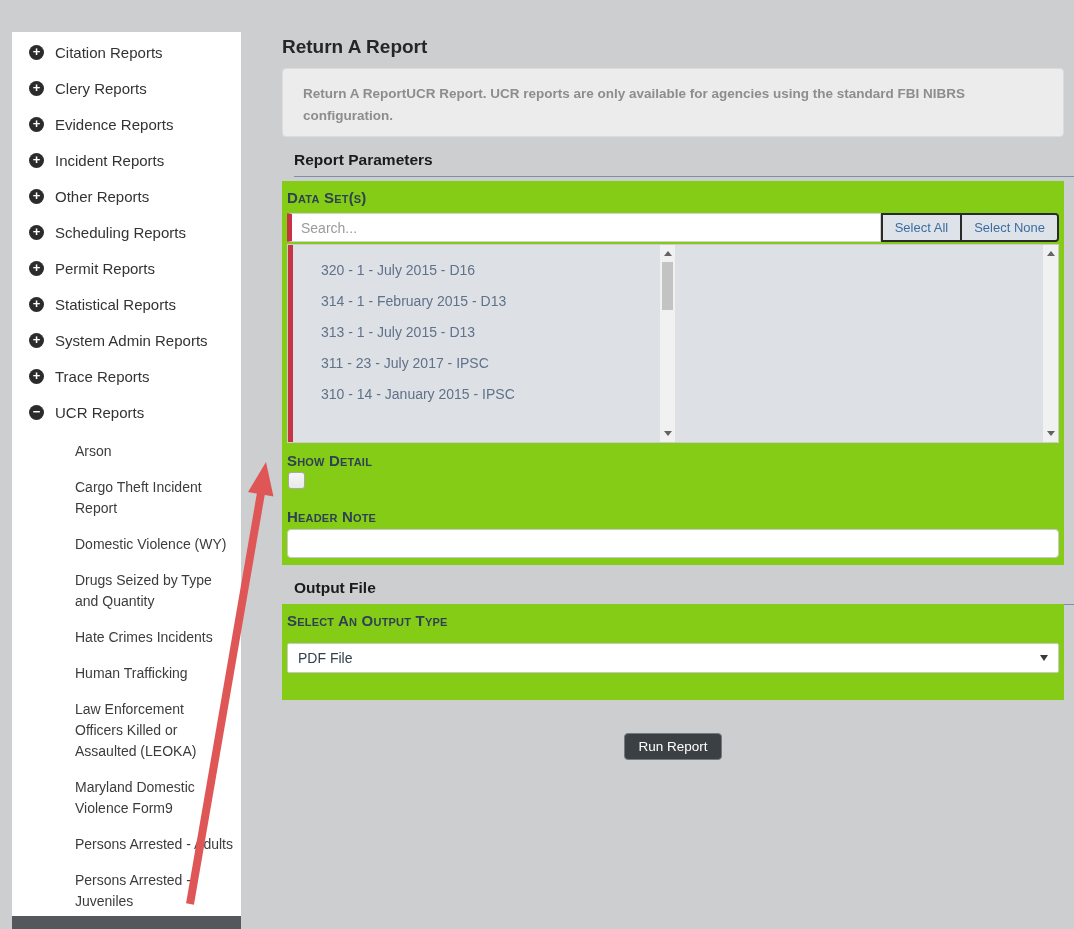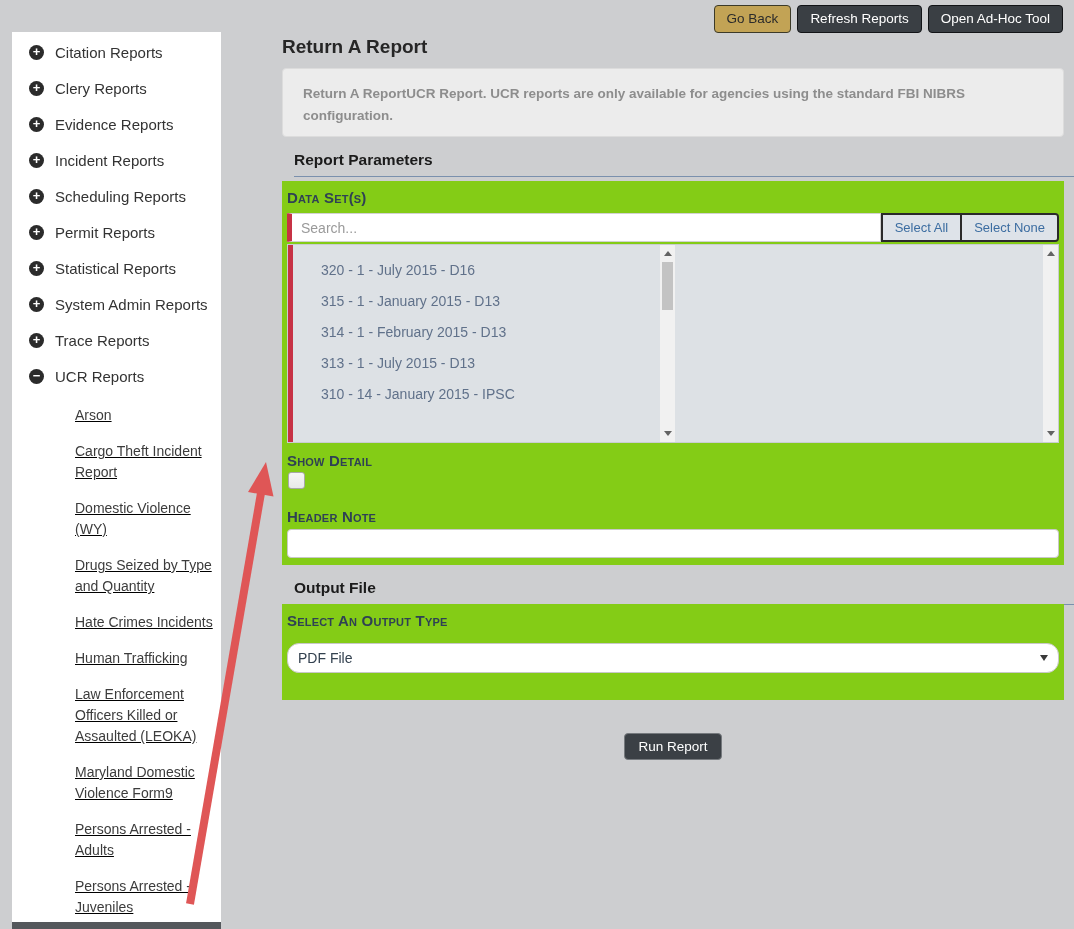--- a/index.html
+++ b/index.html
@@ -16,36 +16,36 @@
   .toolbar { position:absolute; top:5px; right:11px; display:flex; gap:6px; }
   .tb-btn {
     font-family:inherit; font-size:13.5px; padding:4px 12px; border-radius:4px;
     cursor:pointer; line-height:18px;
   }
   .tb-dark { background:#3a3f44; color:#ffffff; border:1px solid #121417; }
   .tb-gold { background:#c2a355; color:#2b2b2b; border:1px solid #3c3a28; }
 
   
   .sidebar {
-    position:absolute; left:12px; top:32px; width:209px; height:897px;
+    position:absolute; left:12px; top:32px; width:229px; height:897px;
     background:#ffffff; display:flex; flex-direction:column;
   }
   .side-top { padding-top:2px; }
   .side-item {
     display:flex; align-items:center; height:36px; padding-left:17px; gap:11px;
     font-size:15px; color:#333; cursor:pointer; white-space:nowrap;
   }
   .ci {
     width:15px; height:15px; border-radius:50%; background:#2b2b2b; color:#fff;
     display:flex; align-items:center; justify-content:center; flex:0 0 15px;
     font-size:13px; font-weight:bold; line-height:1;
   }
   .icon-plus::after { content:"+"; margin-top:-1px; }
   .icon-minus::after { content:"\2212"; margin-top:-2px; }
-  .side-subs { display:flex; flex-direction:column; gap:15px; padding:11px 8px 0 63px;text-decoration:underline; }
+  .side-subs { display:flex; flex-direction:column; gap:15px; padding:11px 8px 0 63px; }
   .side-sub { font-size:14px; line-height:21px; color:#3c3c3c; cursor:pointer; }
   .side-active {
     margin-top:4px; flex:1; background:#54585c; color:#ffffff;
     font-size:14px; padding:11px 8px 0 63px; cursor:pointer;
   }
 
   
   .main { position:absolute; left:282px; top:0; width:782px; }
   .page-title { position:absolute; top:36px; left:0; font-size:19px; font-weight:bold; color:#262626; }
   .info-box {
@@ -106,63 +106,62 @@
   .note-input {
     position:absolute; top:348px; left:5px; right:5px; height:29px;
     border:1px solid #c8c8c8; border-radius:4px; background:#fff;
     font-family:inherit; font-size:14px; color:#333; padding:0 9px; outline:none;
   }
 
   
   .lbl-output { top:8px; }
   .select-box {
     position:absolute; top:39px; left:5px; right:5px; height:30px;
-    background:#fff; border:1px solid #c8c8c8; border-radius:12px;
+    background:#fff; border:1px solid #c8c8c8; border-radius:2px;
     display:flex; align-items:center; padding:0 10px; font-size:14px; color:#33414f; cursor:pointer;
   }
   .select-text { flex:1; }
   .caret { width:0; height:0; border-left:4px solid transparent; border-right:4px solid transparent; border-top:6px solid #3a3a3a; }
 
   .run-row { position:absolute; top:691px; left:0; width:782px; display:flex; justify-content:center;margin-top:42px; }
   .run-btn {
     background:#3b4045; color:#fff; border:1px solid #75797d; border-radius:4px;
     font-family:inherit; font-size:13.5px; padding:5px 13px; cursor:pointer;
   }
 
   
   .arrow-svg { position:absolute; left:0; top:0; width:1074px; height:929px; pointer-events:none; z-index:50; }
 </style>
 </head>
 <body>
 
 <div id="app">
 
-  <div class="toolbar">
-    <button class="tb-btn tb-gold">Go Back</button>
-    <button class="tb-btn tb-dark">Refresh Reports</button>
-    <button class="tb-btn tb-dark">Open Ad-Hoc Tool</button>
-  </div>
 
   <div class="sidebar">
     <div class="side-top">
       <div class="side-item">
         <span class="ci icon-plus"></span>
         <span>Citation Reports</span>
       </div>
       <div class="side-item">
         <span class="ci icon-plus"></span>
         <span>Clery Reports</span>
       </div>
       <div class="side-item">
         <span class="ci icon-plus"></span>
         <span>Evidence Reports</span>
       </div>
       <div class="side-item">
         <span class="ci icon-plus"></span>
         <span>Incident Reports</span>
+      </div>
+      <div class="side-item">
+        <span class="ci icon-plus"></span>
+        <span>Other Reports</span>
       </div>
       <div class="side-item">
         <span class="ci icon-plus"></span>
         <span>Scheduling Reports</span>
       </div>
       <div class="side-item">
         <span class="ci icon-plus"></span>
         <span>Permit Reports</span>
       </div>
       <div class="side-item">
@@ -216,23 +215,23 @@
         <div class="sel-group">
           <button class="sel-btn">Select All</button>
           <button class="sel-btn">Select None</button>
         </div>
       </div>
 
       <div class="lists">
         <div class="redbar"></div>
         <div class="list-left">
           <div class="list-item">320 - 1 - July 2015 - D16</div>
-          <div class="list-item">315 - 1 - January 2015 - D13</div>
           <div class="list-item">314 - 1 - February 2015 - D13</div>
           <div class="list-item">313 - 1 - July 2015 - D13</div>
+          <div class="list-item">311 - 23 - July 2017 - IPSC</div>
           <div class="list-item">310 - 14 - January 2015 - IPSC</div>
         </div>
         <div class="sb">
           <div class="sb-up"></div>
           <div class="sb-thumb"></div>
           <div class="sb-down"></div>
         </div>
         <div class="list-right"></div>
         <div class="sb">
           <div class="sb-up"></div>

